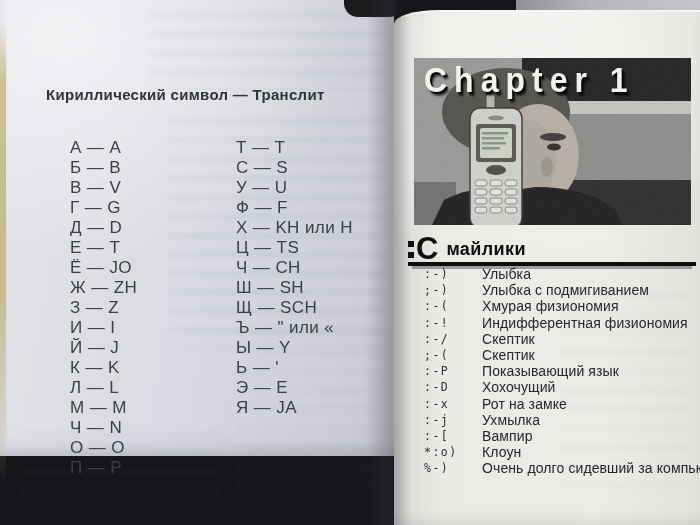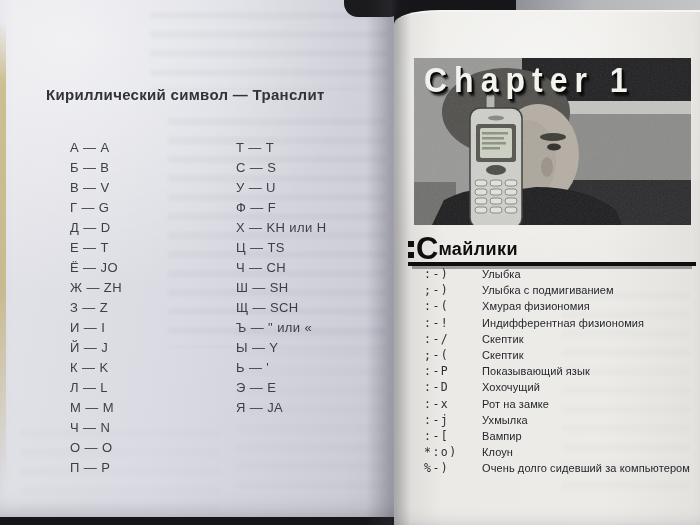--- a/index.html
+++ b/index.html
@@ -6,21 +6,21 @@
   body{
     width:700px;height:525px;position:relative;overflow:hidden;
     background:#16161a;
     font-family:"Liberation Sans", sans-serif;
   }
   
   .backdrop-gray{position:absolute;left:516px;top:0;width:184px;height:13px;background:linear-gradient(90deg,#8f9196,#b4b6ba 40%,#c2c4c8);}
   .spine-gap{position:absolute;left:344px;top:0;width:54px;height:17px;background:#1b1b1d;border-radius:0 0 8px 14px;z-index:3;}
   
   .left-page{
-    position:absolute;left:0;top:0;width:394px;height:517px;z-index:2;
+    position:absolute;left:0;top:0;width:394px;height:456px;z-index:2;
     background:
       radial-gradient(130% 90% at 18% 8%, rgba(255,255,255,.55), rgba(255,255,255,0) 55%),
       linear-gradient(100deg,#e3e3e9 0%, #dadbe2 48%, #cccdd5 88%, #c2c3cb 100%);
     box-shadow:inset 0 -14px 22px -14px rgba(60,60,75,.35);
   }
   .page-edge-strip{position:absolute;left:0;top:0;width:6px;height:525px;
     background:linear-gradient(180deg, rgba(203,188,142,0) 4%, rgba(203,188,142,.95) 16%, rgba(196,180,130,.85) 55%, rgba(205,192,150,.0) 92%);}
   .right-page{
     position:absolute;left:394px;top:10px;width:306px;height:515px;z-index:2;
     background:
@@ -34,44 +34,44 @@
     background:linear-gradient(90deg, rgba(40,40,55,0) 0%, rgba(60,60,75,.30) 44%, rgba(25,25,35,.22) 55%, rgba(255,255,255,0) 80%);}
   
   .bleed{position:absolute;filter:blur(1.6px);opacity:.55;pointer-events:none;
     background:repeating-linear-gradient(180deg, rgba(98,108,148,.10) 0 7px, rgba(98,108,148,0) 7px 19px);}
   .bleed.weak{opacity:.3;}
   
   .translit-title{position:absolute;left:46px;top:86px;font-size:15px;font-weight:bold;color:#2f333a;letter-spacing:.3px;}
   .tcol{position:absolute;top:138px;}
   .tcol-1{left:70px;}
   .tcol-2{left:236px;}
-  .pair{height:20px;line-height:20px;font-size:13px;color:#3b4048;letter-spacing:.4px;white-space:nowrap;}
+  .pair{height:20px;line-height:20px;font-size:17px;color:#3b4048;letter-spacing:.4px;white-space:nowrap;}
   
   .chapter-img{position:absolute;left:20px;top:46px;width:277px;height:171px;overflow:hidden;}
   .chapter-img svg{display:block;width:277px;height:167px;}
   .chapter-title{
     position:absolute;left:10px;top:3px;width:264px;
     font-size:32px;font-weight:bold;color:#f3f3ee;letter-spacing:7px;white-space:nowrap;
     transform:scaleY(1.08);transform-origin:top left;
     text-shadow:2px 2px 0 #0b0b0b, 3px 3px 2px rgba(0,0,0,.65);
   }
   .section-head{
     position:absolute;left:14px;top:218px;width:288px;height:32px;
     display:flex;align-items:flex-end;
     border-bottom:4px solid #0e0e0e;
     box-shadow:0 7px 0 -4px rgba(60,60,60,.45);
   }
   .colon-dots{display:flex;flex-direction:column;gap:5px;margin:0 2px 4px 0;}
   .colon-dots i{display:block;width:6px;height:6px;background:#0e0e0e;}
   .sec-initial{font-size:31px;line-height:26px;font-weight:bold;color:#0e0e0e;}
-  .sec-rest{font-size:18px;font-weight:bold;color:#0e0e0e;letter-spacing:.4px;margin:0 0 2px 0;}
+  .sec-rest{font-size:18px;font-weight:bold;color:#0e0e0e;letter-spacing:.4px;margin:0 0 2px 8px;}
   .smiley-list{position:absolute;left:30px;top:254px;width:272px;}
   .smiley-row{display:flex;align-items:center;height:16.2px;}
   .sym{width:58px;flex:none;font-family:"DejaVu Sans Mono", monospace;font-size:11.5px;letter-spacing:1.5px;color:#2c2f35;white-space:nowrap;}
-  .desc{font-size:11px;color:#24272c;letter-spacing:.1px;white-space:nowrap;}
+  .desc{font-size:14px;color:#24272c;letter-spacing:.1px;white-space:nowrap;}
 </style>
 </head>
 <body>
 
 <div class="backdrop-gray"></div>
 <div class="spine-gap"></div>
 
 <div class="left-page">
   <div class="page-edge-strip"></div>
 

